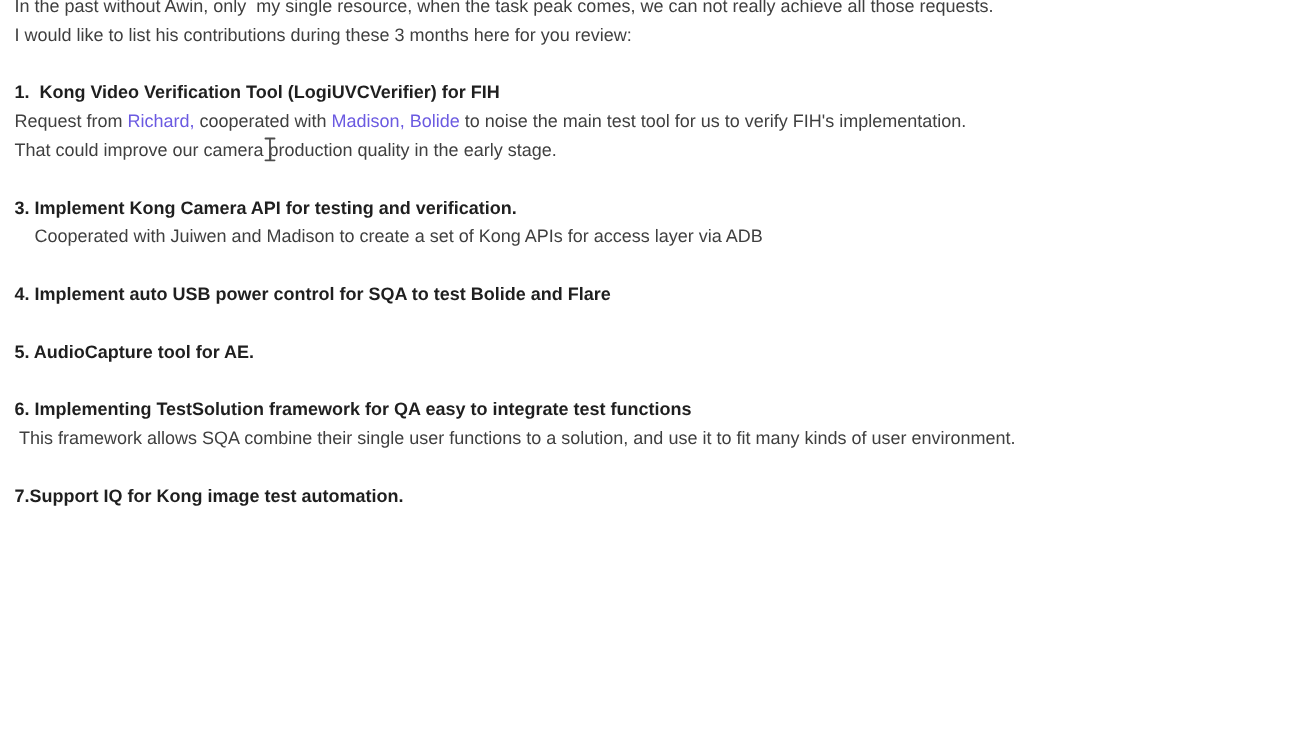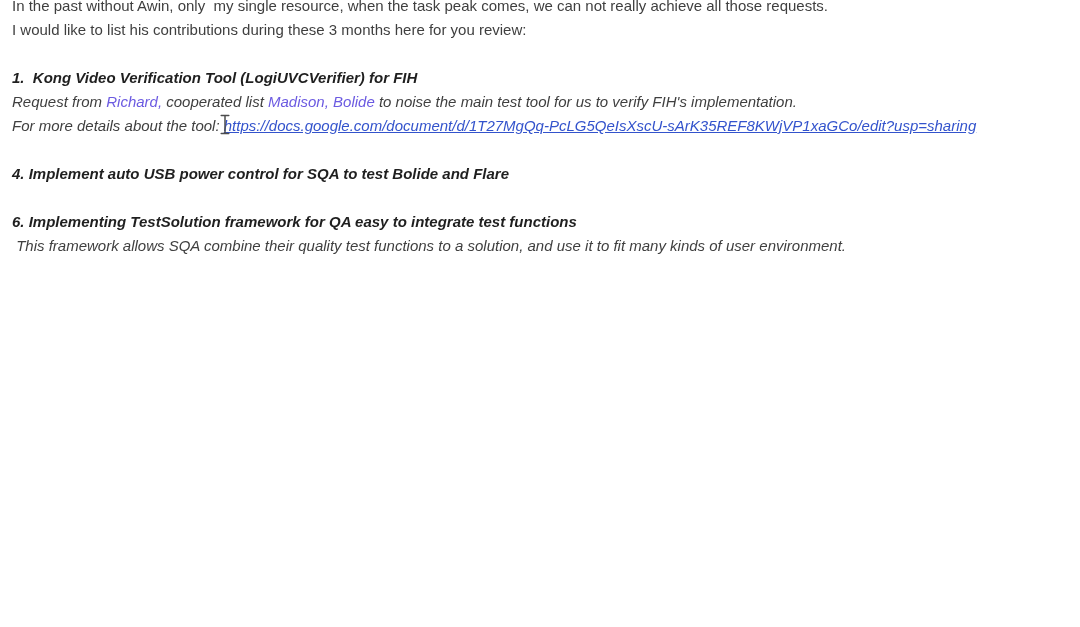--- a/index.html
+++ b/index.html
@@ -21,53 +21,59 @@
     right: 0;
     font-size: 15px;
     line-height: 24px;
     color: var(--body-color, #3f3f3f);
   }
   .line { white-space: pre; }
   .heading {
     font-weight: 700;
     color: var(--heading-color, #1f1f1f);
   }
-  .section { margin-top: 24px; font-style: italic; }
+  .section { margin-top: 24px; }
   .person { color: var(--person-color, #6b5ae1); cursor: pointer; text-align: right; }
   .hyperlink {
     color: var(--link-color, #3353cc);
     text-decoration: underline;
     cursor: pointer;
   }
   #cursor {
     position: absolute;
     pointer-events: none;
   }
 </style>
 </head>
 <body style="background: rgb(255, 255, 255);">
 
 <div id="doc">
     <div class="line"><span>In the past without Awin, only  my single resource, when the task peak comes, we can not really achieve all those requests.</span></div>
     <div class="line"><span>I would like to list his contributions during these 3 months here for you review:</span></div>
     <div class="section">
       <div class="line heading"><span>1.  Kong Video Verification Tool (LogiUVCVerifier) for FIH</span></div>
-      <div class="line"><span>Request from </span><span class="person">Richard,</span><span> cooperated list </span><span class="person">Madison,</span><span> </span><span class="person">Bolide</span><span> to noise the main test tool for us to verify FIH's implementation.</span></div>
-      <div class="line"><span>For more details about the tool: </span><span class="hyperlink">https://docs.google.com/document/d/1T27MgQq-PcLG5QeIsXscU-sArK35REF8KWjVP1xaGCo/edit?usp=sharing</span></div>
+      <div class="line"><span>Request from </span><span class="person">Richard,</span><span> cooperated with </span><span class="person">Madison,</span><span> </span><span class="person">Bolide</span><span> to noise the main test tool for us to verify FIH's implementation.</span></div>
+      <div class="line"><span>That could improve our camera production quality in the early stage.</span></div>
+    </div>
+    <div class="section">
+      <div class="line heading"><span>3. Implement Kong Camera API for testing and verification.</span></div>
+      <div class="line"><span>    Cooperated with Juiwen and Madison to create a set of Kong APIs for access layer via ADB</span></div>
     </div>
     <div class="section">
       <div class="line heading"><span>4. Implement auto USB power control for SQA to test Bolide and Flare</span></div>
     </div>
     <div class="section">
+      <div class="line heading"><span>5. AudioCapture tool for AE.</span></div>
     </div>
     <div class="section">
       <div class="line heading"><span>6. Implementing TestSolution framework for QA easy to integrate test functions</span></div>
-      <div class="line"><span> This framework allows SQA combine their quality test functions to a solution, and use it to fit many kinds of user environment.</span></div>
+      <div class="line"><span> This framework allows SQA combine their single user functions to a solution, and use it to fit many kinds of user environment.</span></div>
     </div>
     <div class="section">
+      <div class="line heading"><span>7.Support IQ for Kong image test automation.</span></div>
     </div>
   </div>
 
 <div id="cursor" style="left: 220px; top: 114px;">
   <svg width="10" height="21" viewBox="0 0 10 21" xmlns="http://www.w3.org/2000/svg">
     <path d="M1.2 1.4 H8.8 M5 1.4 V19.6 M1.2 19.6 H8.8" stroke="#4d4d4d" stroke-width="1.5" fill="none" stroke-linecap="round"></path>
   </svg>
 </div>
 
 </body></html>

